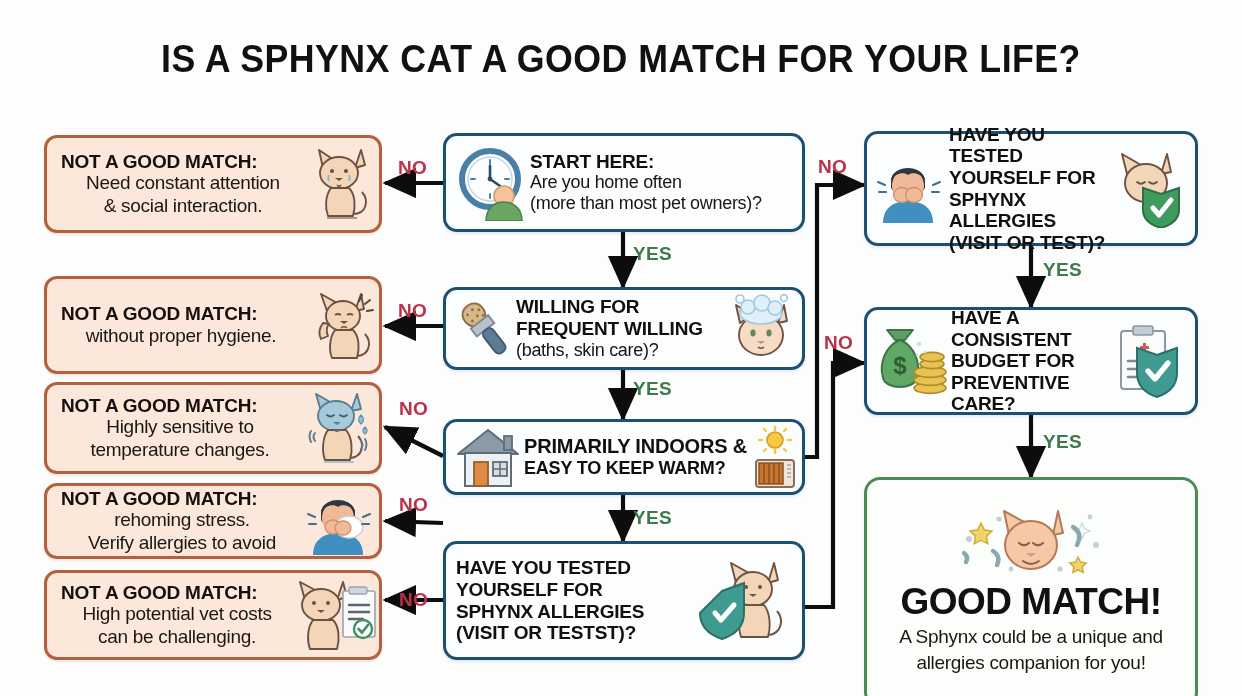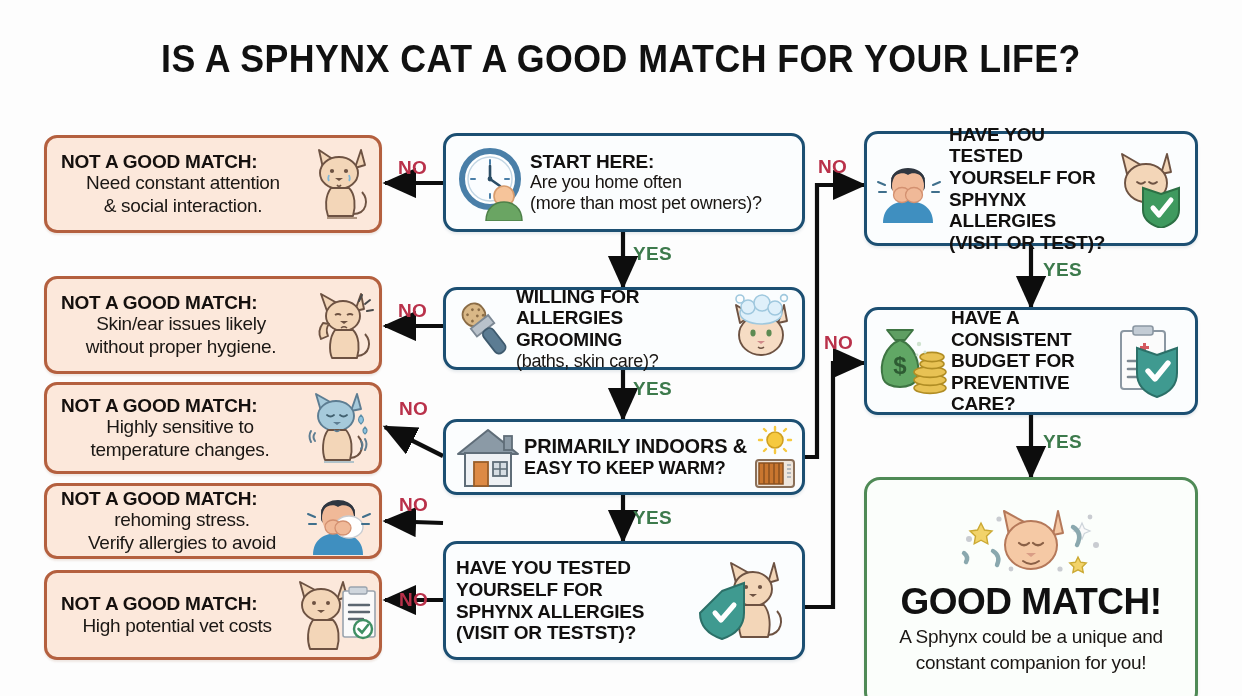--- a/index.html
+++ b/index.html
@@ -163,21 +163,20 @@
       </g>
       <g stroke="#9c8069" stroke-width="1.6">
           <path d="M22,74 L52,74"></path>
         </g>
     </svg>
   </div>
 
   <div class="node bad" style="left:44px; top:276px; width:338px; height:98px;">
     <div class="badtext">
       <div class="hd">NOT A GOOD MATCH:</div>
-      <div class="bd">Skin/ear issues likely</div>
       <div class="bd">without proper hygiene.</div>
     </div>
     <svg class="icon" width="78" height="80" viewBox="0 0 78 80">
       <g stroke="#6d5242" stroke-width="1.9" fill="#f3d6b8" stroke-linejoin="round">
         <path d="M26,26 L20,9 L36,18 Z"></path>
         <path d="M54,26 L60,9 L63,24 Z"></path>
         <ellipse cx="42" cy="31" rx="17" ry="15"></ellipse>
         <path d="M34,45 C28,53 28,66 31,73 L56,73 C59,63 58,51 52,45 Z"></path>
         <path d="M56,71 C69,70 71,57 64,49" fill="none"></path>
         <path d="M22,38 q-6,8 -2,16 l7,-3 q-3,-7 1,-12 Z"></path>
@@ -257,20 +256,21 @@
         <path d="M60,30 L67,27"></path>
           <path d="M59,37 L66,37"></path>
       </g>
     </svg>
   </div>
 
   <div class="node bad" style="left:44px; top:570px; width:338px; height:90px;">
     <div class="badtext">
       <div class="hd">NOT A GOOD MATCH:</div>
       <div class="bd">High potential vet costs</div>
+      <div class="bd">can be challenging.</div>
     </div>
     <svg class="icon" width="86" height="80" viewBox="0 0 86 80">
       <g stroke="#6d5242" stroke-width="1.9" fill="#f3d6b8" stroke-linejoin="round">
         <path d="M12,25 L7,7 L24,16 Z"></path>
         <path d="M44,25 L50,7 L54,22 Z"></path>
         <ellipse cx="28" cy="30" rx="19" ry="16"></ellipse>
         <path d="M20,45 C14,53 14,66 17,74 L44,74 C47,64 46,51 40,45 Z"></path>
       </g>
       <g fill="#6d5242">
         <circle cx="21" cy="28" r="2"></circle>
@@ -327,21 +327,21 @@
             <circle cx="33" cy="12" r="1.4"></circle>
             <circle cx="38" cy="16" r="1.4"></circle>
           <circle cx="26" cy="21" r="1.4"></circle>
             <circle cx="33" cy="20" r="1.4"></circle>
             <circle cx="38" cy="23" r="1.4"></circle>
         </g>
       </g>
     </svg>
     <div class="dectext">
       <div class="hd">WILLING FOR</div>
-      <div class="hd">ALLERGIES GROOMING</div>
+      <div class="hd">FREQUENT WILLING</div>
       <div class="bd">(baths, skin care)?</div>
     </div>
     <svg class="icon" width="66" height="72" viewBox="0 0 66 72">
       <g stroke="#6d5242" stroke-width="1.9" fill="#f6dcc4" stroke-linejoin="round">
         <path d="M12,30 L8,12 L24,22 Z"></path>
         <path d="M50,30 L56,12 L59,28 Z"></path>
         <ellipse cx="33" cy="42" rx="22" ry="20"></ellipse>
       </g>
       <g fill="#5d8a52">
           <ellipse cx="25" cy="40" rx="2.6" ry="3.4"></ellipse>
@@ -539,16 +539,16 @@
         <circle cx="33" cy="32" r="3"></circle>
           <circle cx="63" cy="12" r="2.6"></circle>
         <circle cx="160" cy="38" r="3"></circle>
           <circle cx="124" cy="62" r="2.6"></circle>
         <circle cx="75" cy="62" r="2.4"></circle>
           <circle cx="154" cy="10" r="2.4"></circle>
       </g>
     </svg>
     <div class="gm">GOOD MATCH!</div>
     <div class="gs">A Sphynx could be a unique and</div>
-    <div class="gs">constant companion for you!</div>
+    <div class="gs">allergies companion for you!</div>
   </div>
 
 </div>
 
 </body></html>

